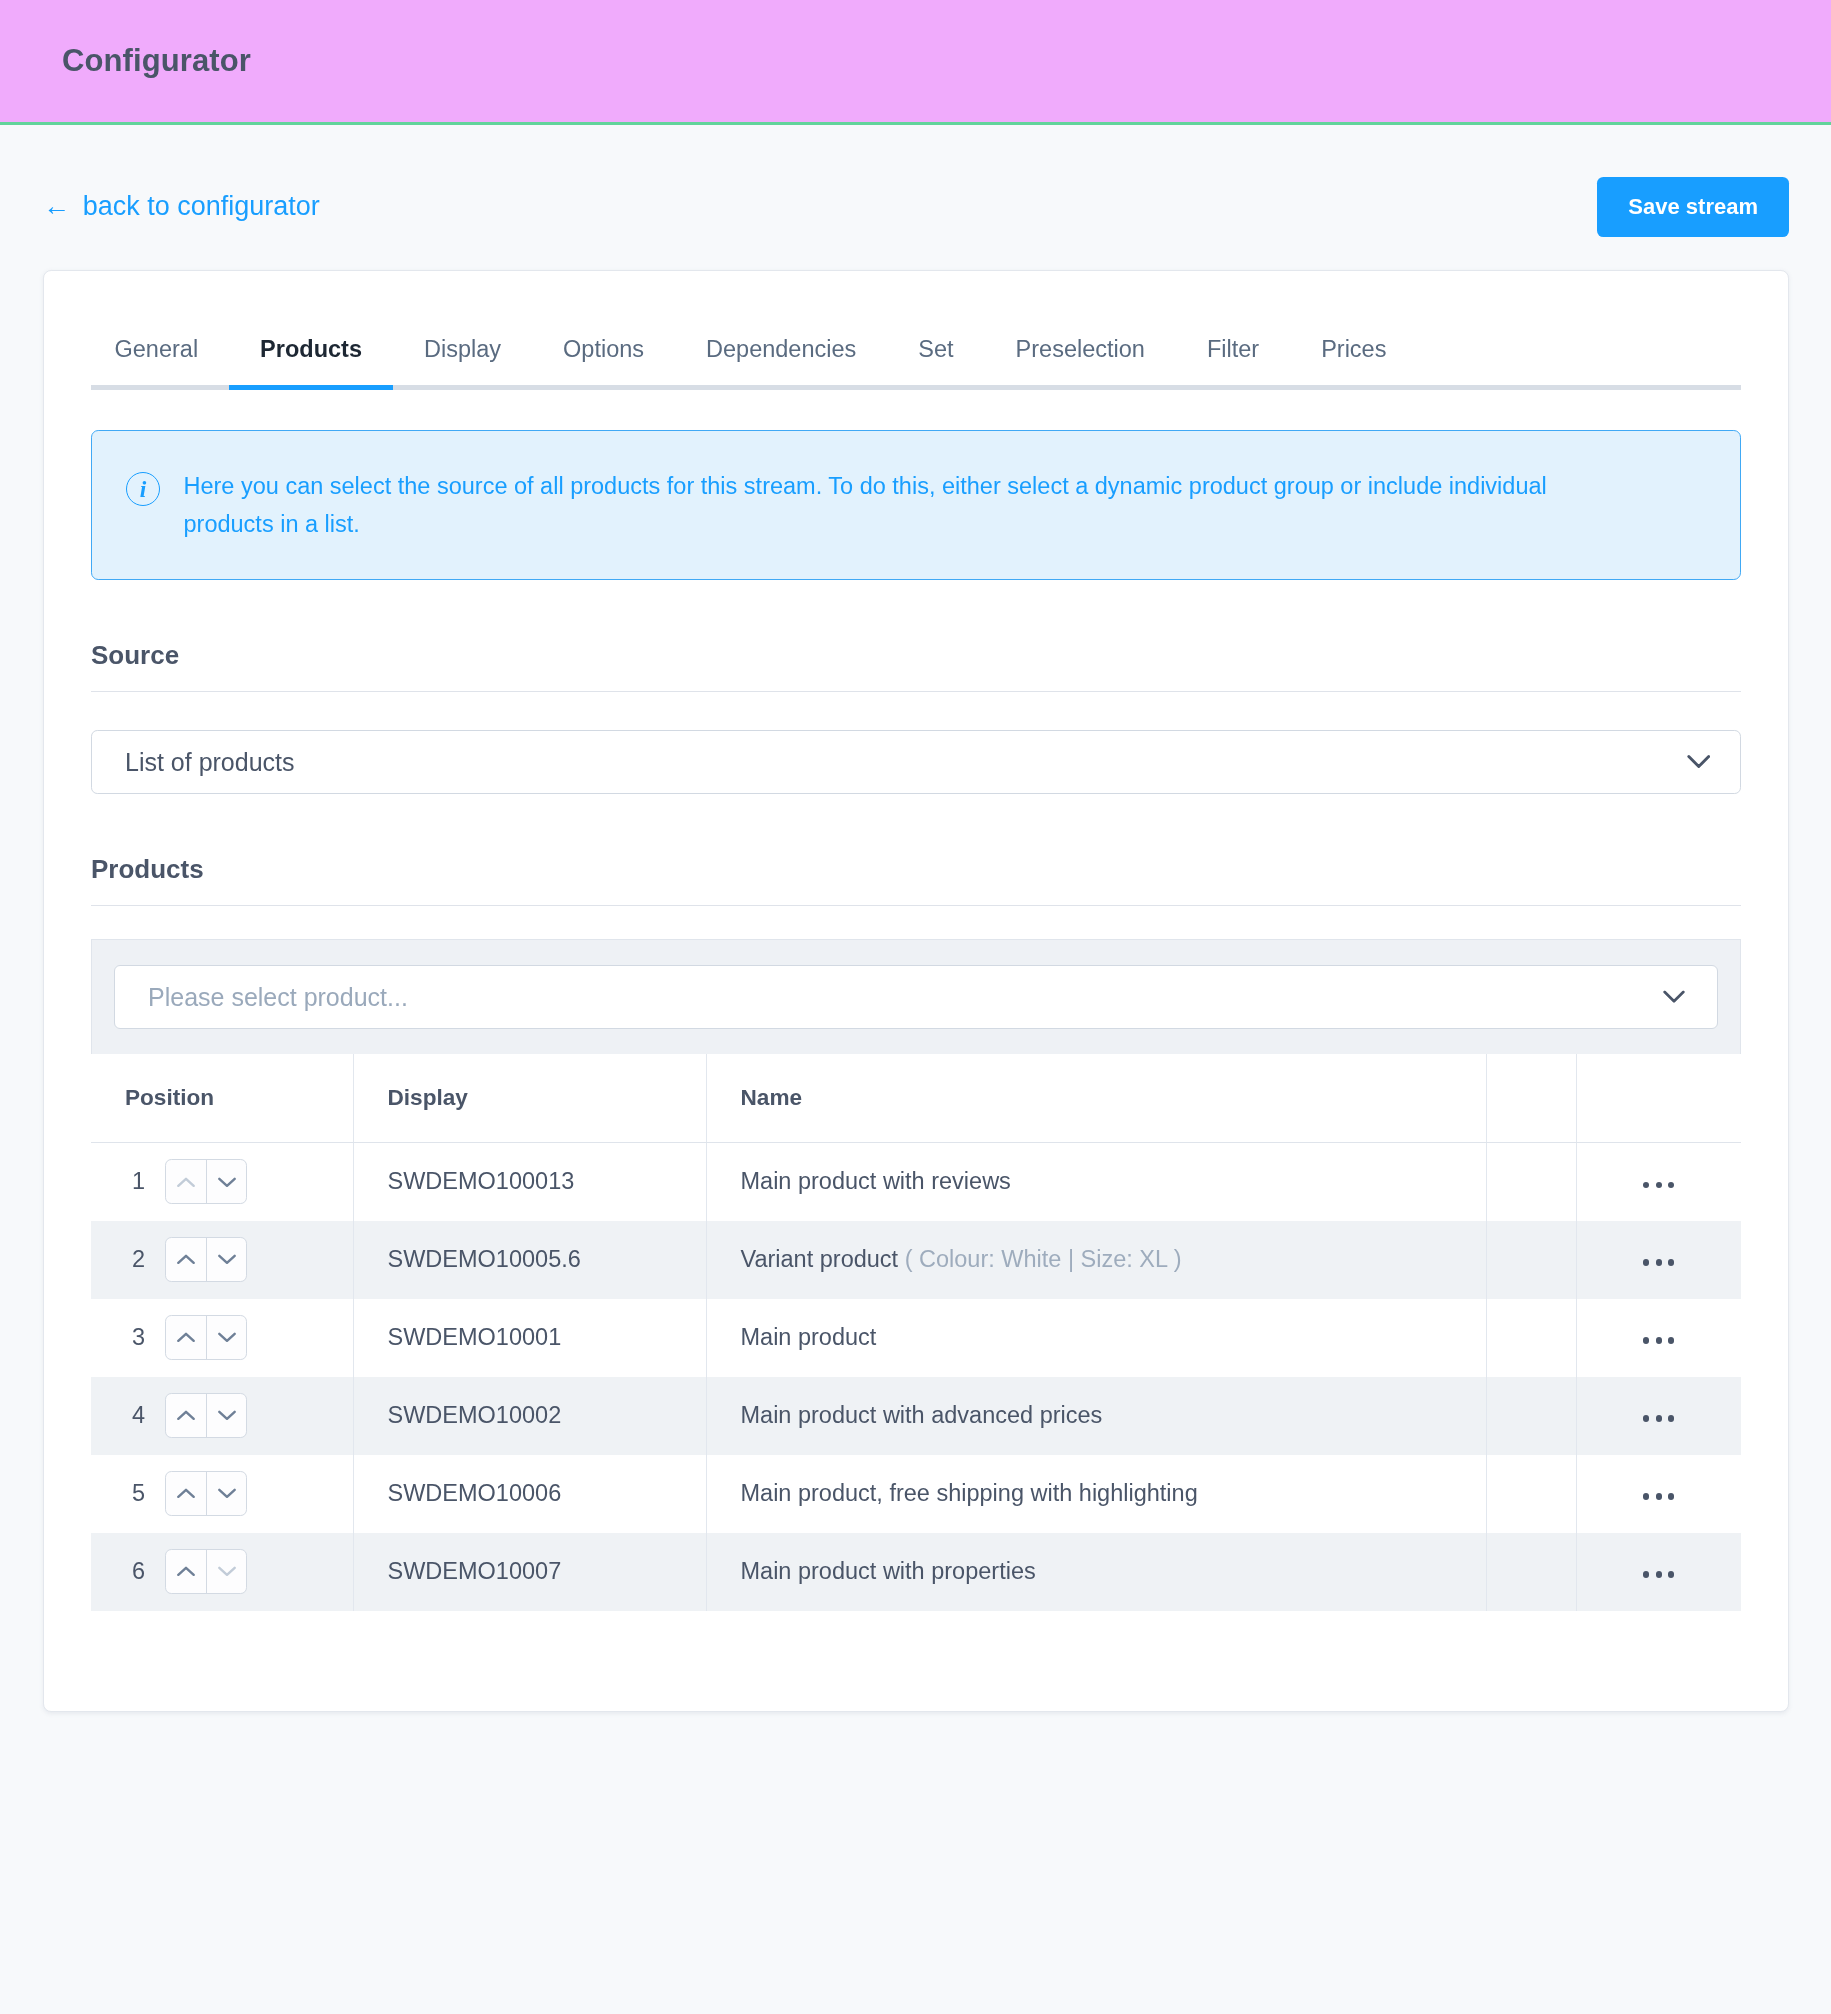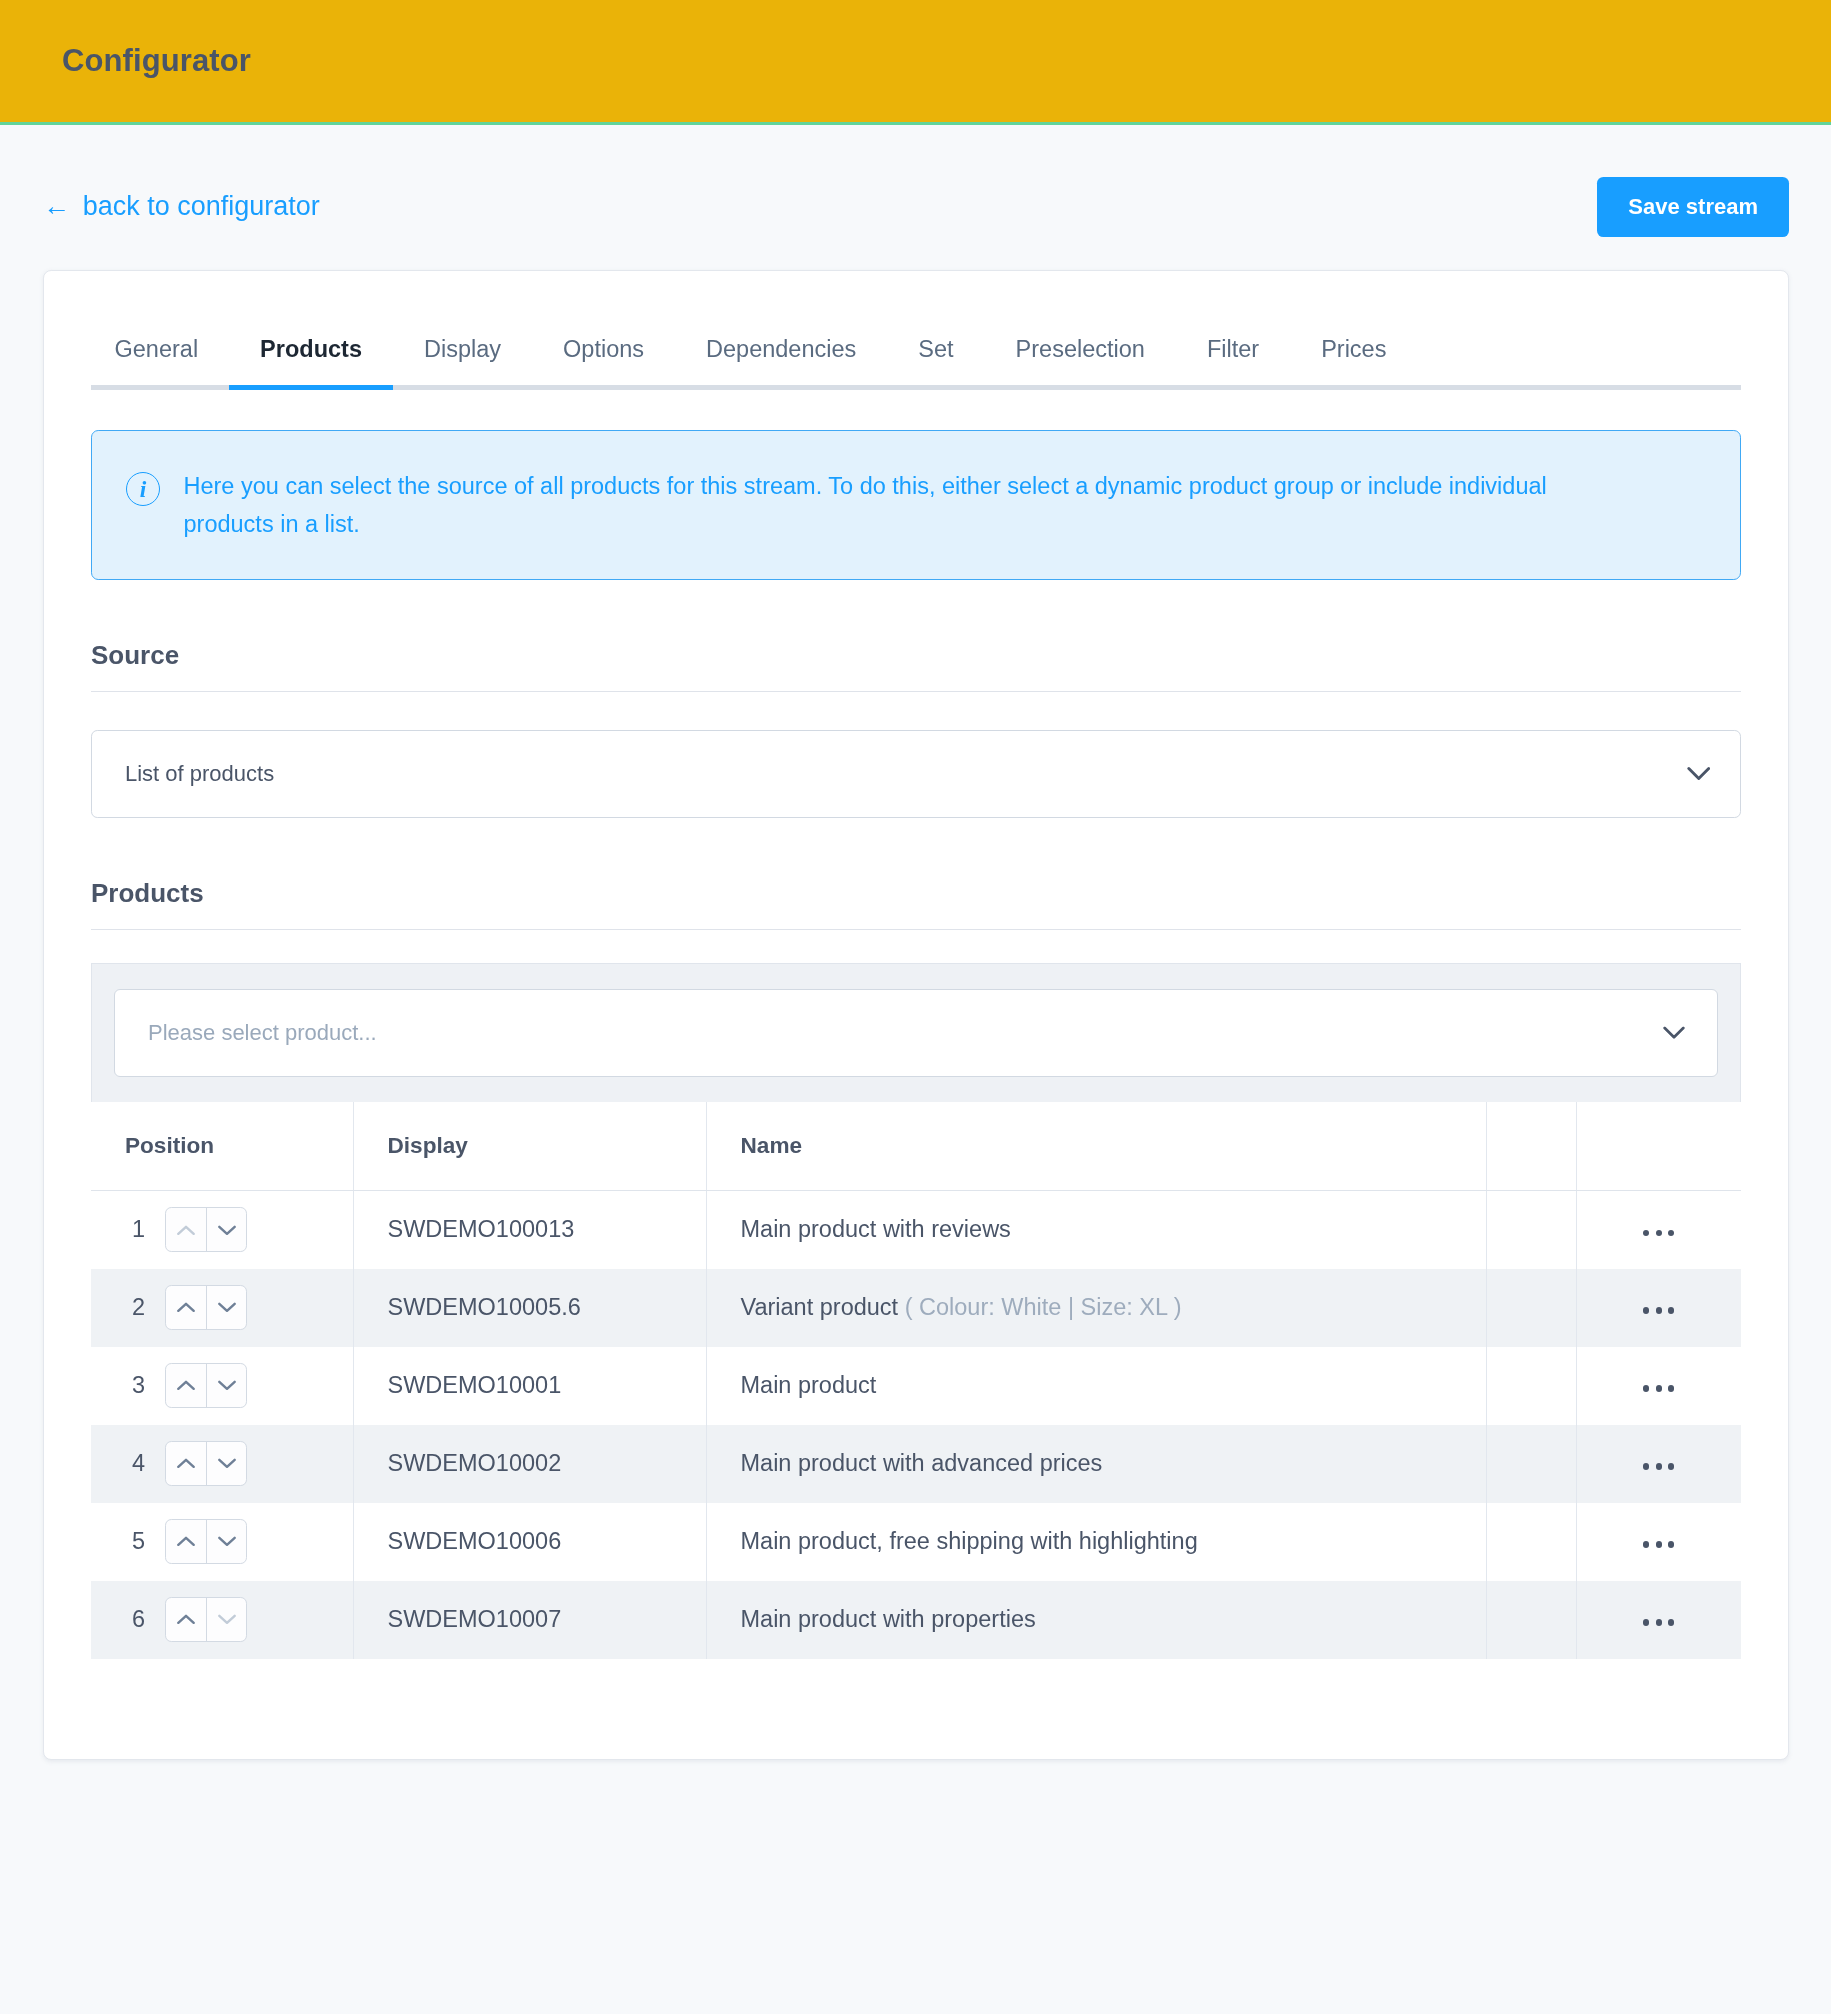--- a/index.html
+++ b/index.html
@@ -8,21 +8,21 @@
     width: 1832px;
     background: #f7f9fb;
     font-family: "Liberation Sans", sans-serif;
     -webkit-font-smoothing: antialiased;
   }
   body { min-height: 2015px; }
 
   
   .topbar {
     height: 125px;
-    background: #eab308;
+    background: #f0abfc;
     border-bottom: 3.6px solid #62d49a;
     display: flex;
     align-items: center;
     padding: 0 62px;
   }
   .app-title {
     font-size: 31px;
     font-weight: 700;
     color: #4a5568;
     letter-spacing: 0.1px;
@@ -151,28 +151,28 @@
     border-bottom: 0.9px solid #dfe3ea;
   }
 
   
   .select-wrap {
     position: relative;
     margin-top: 38px;
   }
   .select-box {
     width: 100%;
-    height: 88px;
+    height: 64px;
     border: 0.9px solid #d2d9e2;
     border-radius: 6.3px;
     background: #ffffff;
     display: flex;
     align-items: center;
     padding: 0 33px;
-    font-size: 22px;
+    font-size: 25px;
     color: #4a5568;
     cursor: pointer;
   }
   .select-box.placeholder-style { color: #9aa9bb; border-radius: 6px; }
   .chev {
     position: absolute;
     right: 31px;
     top: 50%;
     transform: translateY(-50%);
     pointer-events: none;

